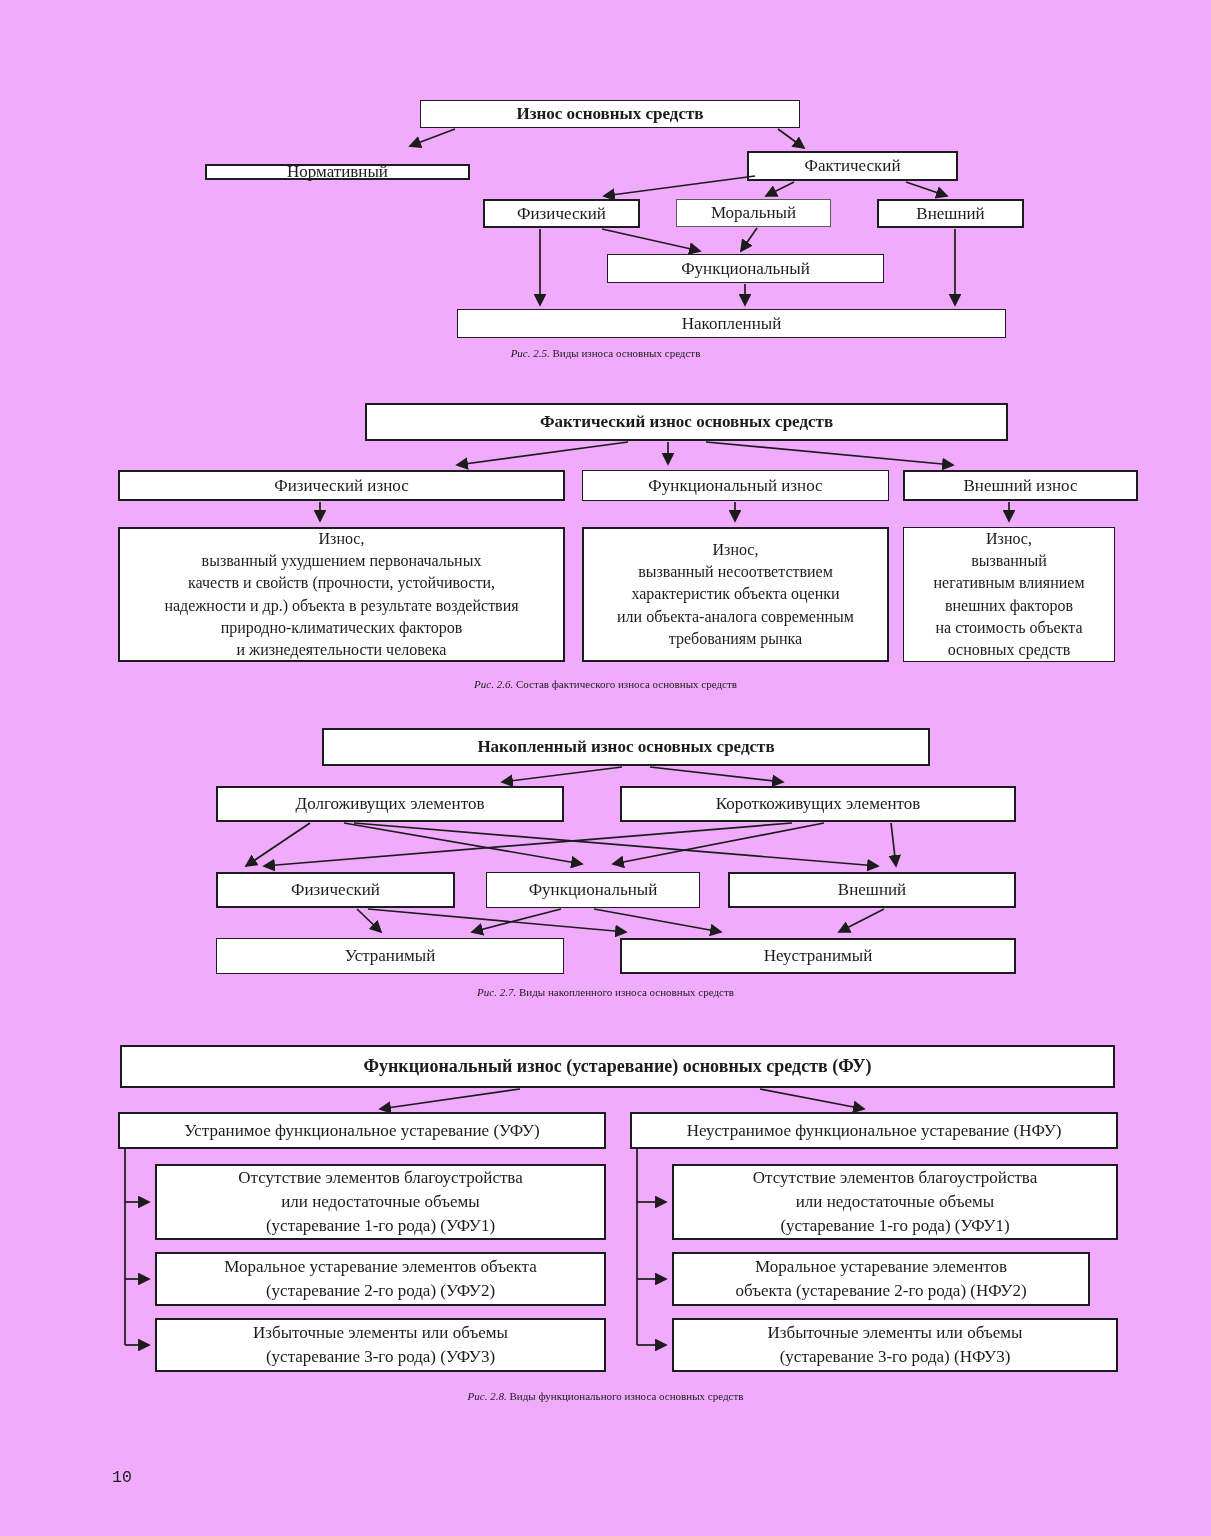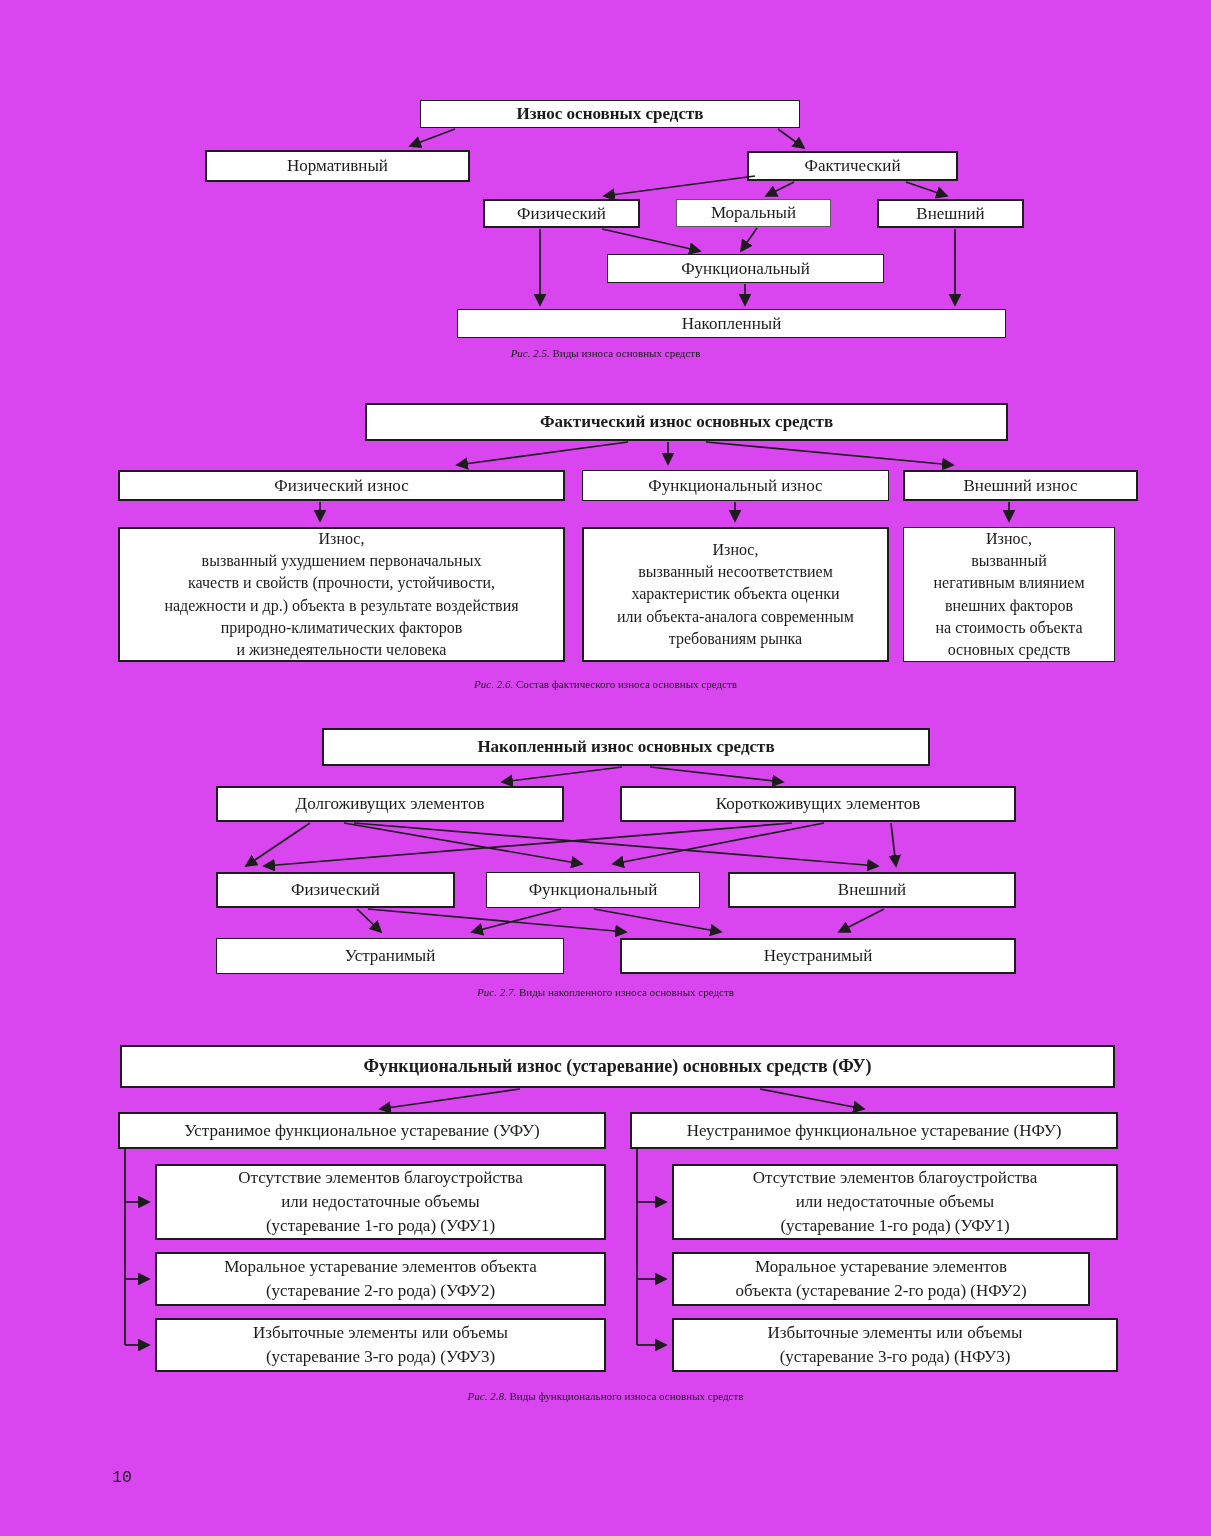--- a/index.html
+++ b/index.html
@@ -1,17 +1,17 @@
 <!DOCTYPE html>
 <html><head>
 <meta charset="utf-8">
 <style>
   html,body{margin:0;padding:0;background:#e8e8e8;}
   #page{
-    position:relative;width:1211px;height:1536px;background:#d946ef;
+    position:relative;width:1211px;height:1536px;background:#f0abfc;
     font-family:"Liberation Serif","DejaVu Serif",serif;color:#1c1c1c;
     margin:0 auto;overflow:hidden;
   }
   .box{
     position:absolute;background:#fff;border:2px solid #1c1c1c;
     display:flex;align-items:center;justify-content:center;
     text-align:center;font-size:17px;line-height:1.25;box-sizing:border-box;
     padding:2px 6px;
   }
   .b1{border-width:1px;border-color:#5a5a5a;}
@@ -27,21 +27,21 @@
   .caption .pfx{font-style:italic;}
   #arrow-layer{position:absolute;left:0;top:0;width:1211px;height:1536px;pointer-events:none;}
   #page-number{position:absolute;left:112px;top:1468px;font-size:16.5px;font-family:Liberation Mono, monospace;}
 </style>
 </head>
 <body>
 
 <div id="page">
 
   <div class="box bold b15" style="left:420px;top:100px;width:380px;height:28px;">Износ основных средств</div>
-  <div class="box" style="left:205px;top:150px;width:265px;height:32px;">Нормативный</div>
+  <div class="box" style="left:205px;top:164px;width:265px;height:16px;">Нормативный</div>
   <div class="box b25" style="left:747px;top:151px;width:211px;height:30px;">Фактический</div>
   <div class="box" style="left:483px;top:199px;width:157px;height:29px;">Физический</div>
   <div class="box b1" style="left:676px;top:199px;width:155px;height:28px;">Моральный</div>
   <div class="box" style="left:877px;top:199px;width:147px;height:29px;">Внешний</div>
   <div class="box b15" style="left:607px;top:254px;width:277px;height:29px;">Функциональный</div>
   <div class="box b15" style="left:457px;top:309px;width:549px;height:29px;">Накопленный</div>
   <div class="caption" style="top:347px;"><span class="pfx">Рис. 2.5.</span><span> Виды износа основных средств</span></div>
 
   <div class="box bold b25" style="left:365px;top:403px;width:643px;height:38px;">Фактический износ основных средств</div>
   <div class="box b25" style="left:118px;top:470px;width:447px;height:31px;">Физический износ</div>

